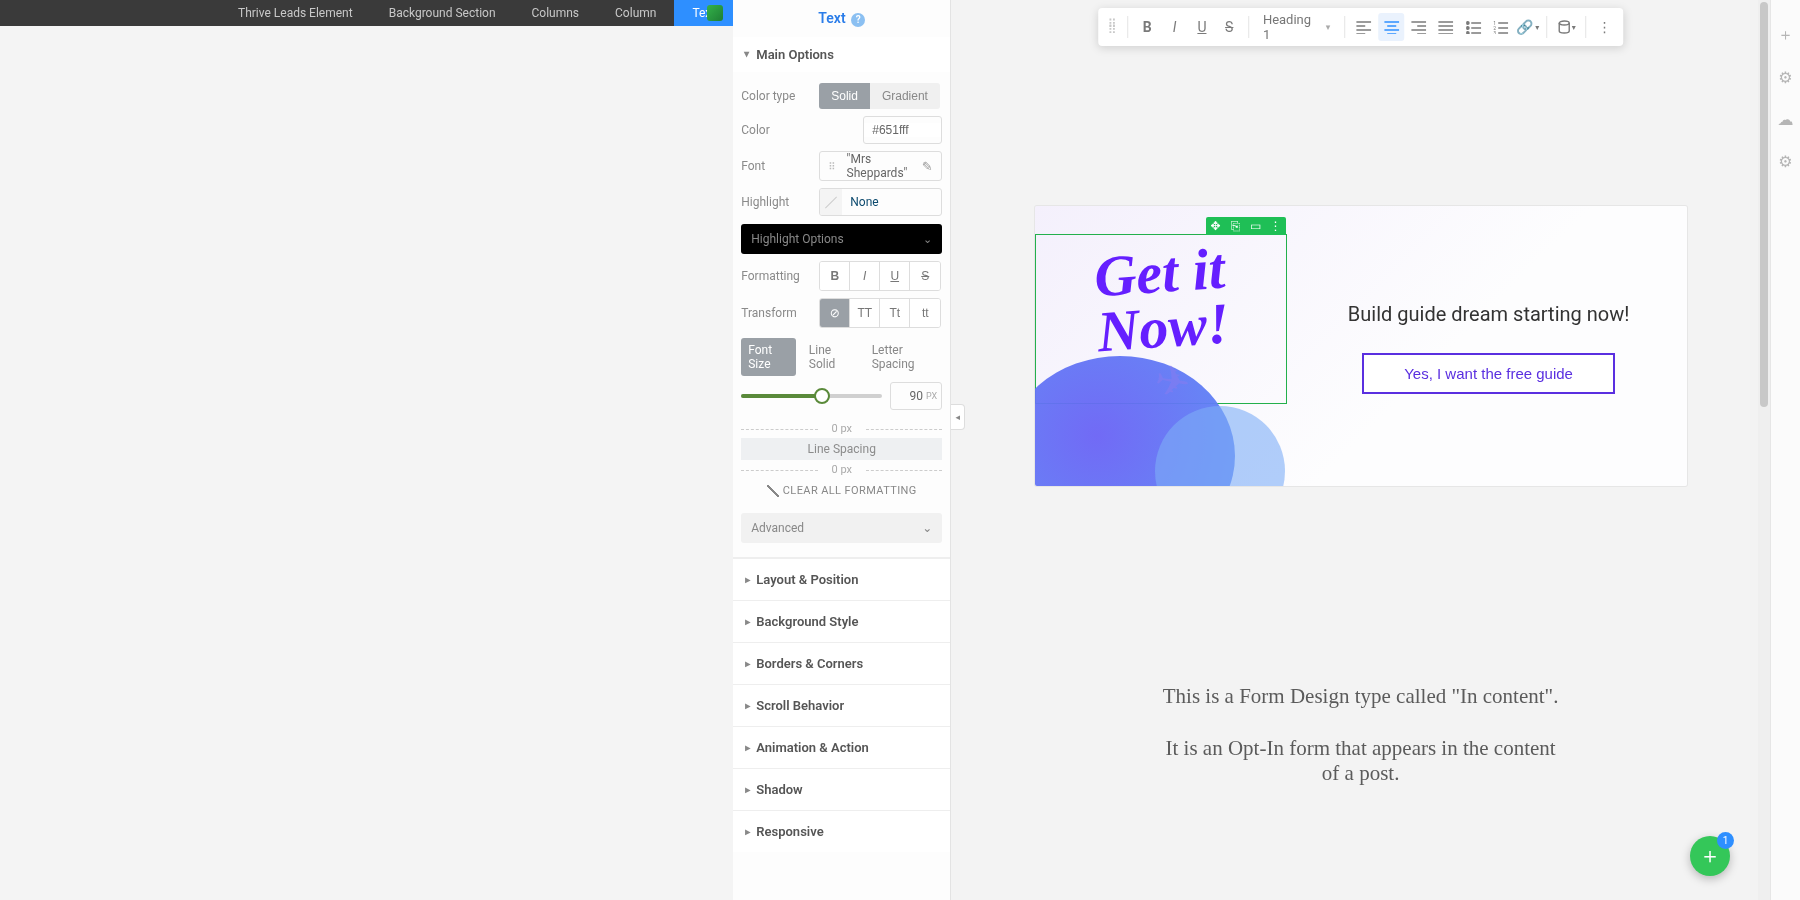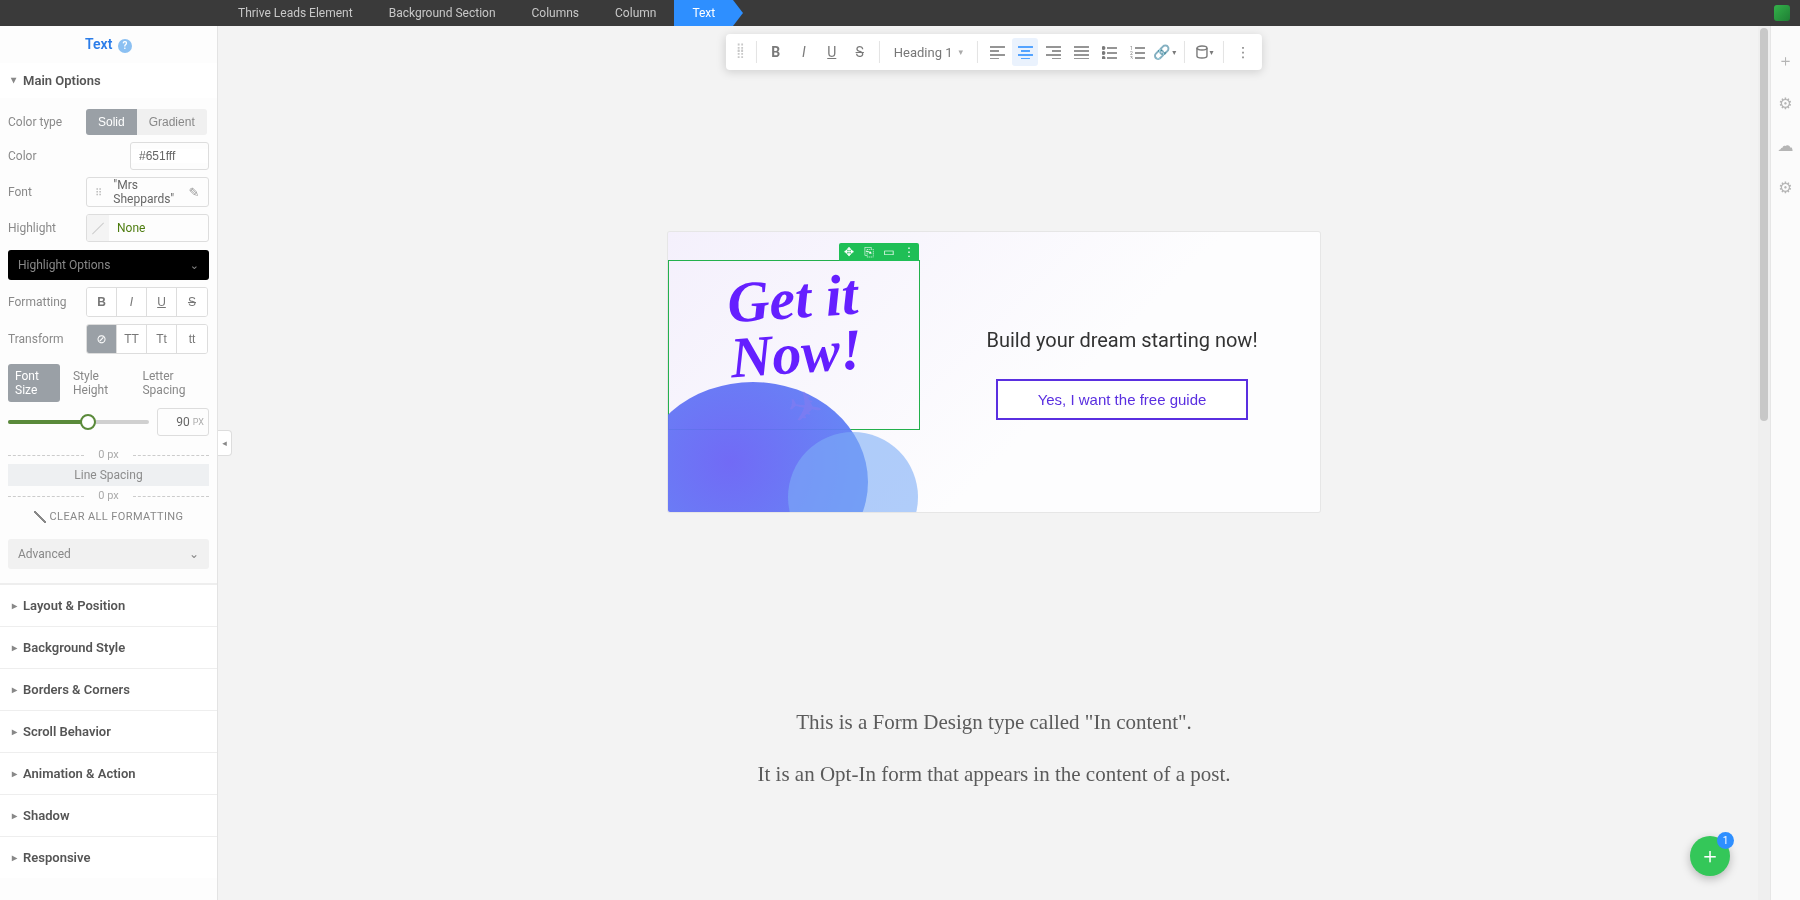--- a/index.html
+++ b/index.html
@@ -1,17 +1,17 @@
 <!DOCTYPE html>
 <html><head>
 <meta charset="utf-8">
 <style>
 * { box-sizing: border-box; margin: 0; padding: 0; }
 body { font-family: -apple-system, BlinkMacSystemFont, "Segoe UI", Roboto, Arial, sans-serif; font-size: 13px; color: #333; background: #f4f4f4; overflow: hidden; }
-.app { display: flex; flex-direction: column; height: 900px; width: 1800px; }
+.app { display: flex; flex-direction: row; height: 900px; width: 1800px; }
 
 
 .topbar { height: 26px; background: #3a3a3a; display: flex; align-items: stretch; position: relative; }
 .crumbs { display: flex; margin-left: 220px; }
 .crumb { color: #c8c8c8; font-size: 12px; padding: 0 18px; line-height: 26px; position: relative; cursor: pointer; }
 .crumb.active { background: #2e8fff; color: #fff; }
 .crumb.active::after { content: ""; position: absolute; right: -10px; top: 0; border-left: 10px solid #2e8fff; border-top: 13px solid transparent; border-bottom: 13px solid transparent; }
 .topbar-logo { position: absolute; right: 10px; top: 5px; width: 16px; height: 16px; background: linear-gradient(135deg,#34b24a,#1e7e34); border-radius: 3px; }
 
 .main { flex: 1; display: flex; position: relative; }
@@ -36,21 +36,21 @@
 .color-text { border: none; padding: 0 8px; font-size: 12px; color: #666; width: 90px; outline: none; }
 
 .font-input { display: flex; align-items: center; border: 1px solid #ddd; border-radius: 3px; height: 30px; flex: 1; padding-left: 4px; }
 .font-grab { color: #bbb; font-size: 10px; padding: 0 4px; letter-spacing: 1px; }
 .font-name { flex: 1; font-size: 12px; color: #666; padding-left: 6px; }
 .font-edit { width: 28px; text-align: center; color: #999; cursor: pointer; }
 
 .highlight-input { display: flex; align-items: center; border: 1px solid #ddd; border-radius: 3px; height: 28px; flex: 1; overflow: hidden; }
 .highlight-swatch { width: 22px; height: 100%; background: #f4f4f4; position: relative; }
 .highlight-swatch::after { content: ""; position: absolute; left: 3px; right: 3px; top: 50%; border-top: 1px solid #ccc; transform: rotate(-45deg); }
-.highlight-text { padding: 0 8px; font-size: 12px; color: #4d7c0f; }
+.highlight-text { padding: 0 8px; font-size: 12px; color: #0c4a6e; }
 
 .sub-accordion { background: #000000; border-radius: 3px; padding: 8px 10px; margin: 8px 0 4px; color: #888; font-size: 12px; display: flex; justify-content: space-between; align-items: center; cursor: pointer; }
 .sub-accordion .chev { font-size: 11px; }
 
 .btn-group { display: inline-flex; border: 1px solid #ddd; border-radius: 3px; overflow: hidden; }
 .btn-group button { border: none; border-right: 1px solid #ddd; width: 30px; height: 28px; background: #fff; color: #777; font-size: 12px; cursor: pointer; }
 .btn-group button:last-child { border-right: none; }
 .btn-group button.active { background: #9aa0a6; color: #fff; }
 
 .tabs3 { display: flex; gap: 6px; margin: 10px 0 6px; }
@@ -195,21 +195,21 @@
             <div class="row-label">Transform</div>
             <div class="btn-group">
               <button class="active">⊘</button>
               <button>TT</button>
               <button>Tt</button>
               <button>tt</button>
             </div>
           </div>
           <div class="tabs3">
             <span class="active">Font Size</span>
-            <span>Style Height</span>
+            <span>Line Solid</span>
             <span>Letter Spacing</span>
           </div>
           <div class="slider-row">
             <div class="slider">
               <div class="slider-fill" style="width:57%"></div>
               <div class="slider-handle" style="left:57%"></div>
             </div>
             <div class="size-box">
               <span>90</span>
               <span class="unit">PX</span>
@@ -362,21 +362,21 @@
                 <span>⋮</span>
               </div>
               <div class="get-it" style="white-space:pre-line">Get it
 Now!</div>
             </div>
             <div class="blob"></div>
             <div class="blob2"></div>
             <div class="plane">✈</div>
           </div>
           <div class="card-right">
-            <h2>Build your dream starting now!</h2>
+            <h2>Build guide dream starting now!</h2>
             <button class="cta">Yes, I want the free guide</button>
           </div>
         </div>
       </div>
 
       <div class="page-text pt2">It is an Opt-In form that appears in the content of a post.</div>
       <div class="page-text pt1">This is a Form Design type called "In content".</div>
 
       <div class="canvas-scroll">
         <div class="canvas-scroll-thumb"></div>

